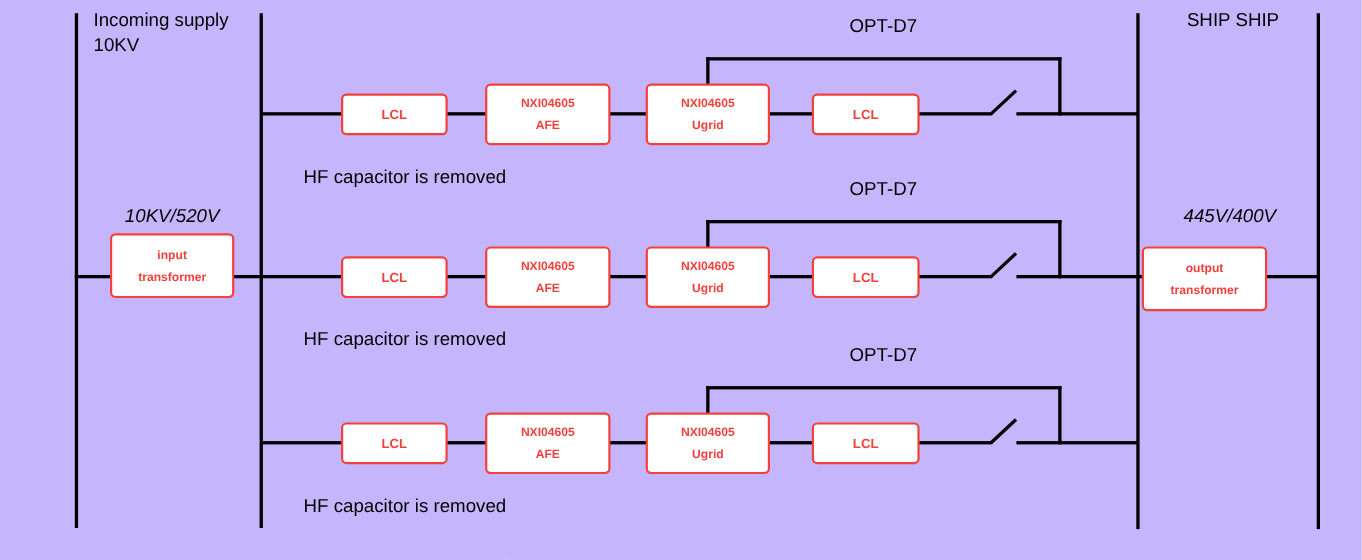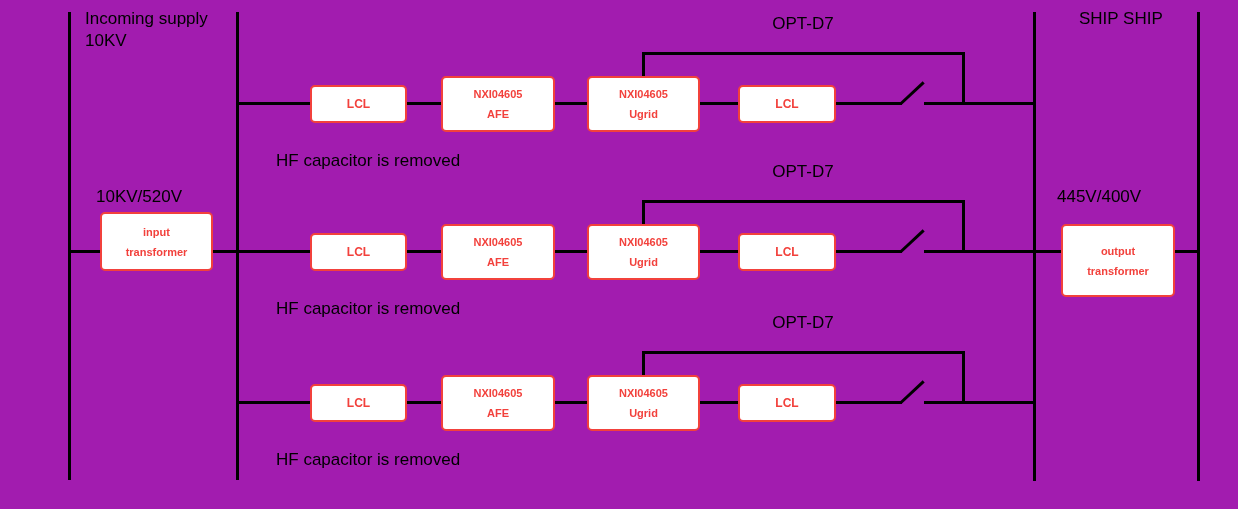--- a/index.html
+++ b/index.html
@@ -4,40 +4,40 @@
 <style>
   :root{
     --red:#f2413c;
     --line:#000000;
   }
   html,body{margin:0;padding:0;background:#ffffff;}
   body{font-family:"Liberation Sans", sans-serif;}
   #diagram{
     position:relative;
     width:1238px;height:509px;
-    background:#a21caf;
+    background:#c4b5fd;
     overflow:hidden;
   }
   .busbar{position:absolute;width:3px;background:var(--line);}
   .wire{position:absolute;height:3px;background:var(--line);}
   .vline{position:absolute;width:3px;background:var(--line);}
   .blade{
     position:absolute;width:31px;height:3px;background:var(--line);
     transform:rotate(-43deg);transform-origin:0 50%;
   }
   .rbox{
     position:absolute;box-sizing:border-box;
     border:2px solid var(--red);border-radius:5px;background:#ffffff;
     color:var(--red);font-weight:bold;text-align:center;
     display:flex;flex-direction:column;align-items:center;justify-content:center;
   }
   .rbox .l1,.rbox .l2{display:block;line-height:20px;font-size:11px;}
   .rbox.small{font-size:12px;}
   .blabel{position:absolute;color:#000;font-size:17px;line-height:22px;white-space:nowrap;}
-  .center{text-align:left;}
+  .center{text-align:center;font-style:italic;}
   .channel{position:absolute;left:0;top:0;width:100%;height:0;}
   .opt-label{position:absolute;left:643px;top:-90px;width:320px;text-align:center;color:#000;font-size:17px;}
   .hf-note{position:absolute;left:276px;top:47px;color:#000;font-size:17px;white-space:nowrap;}
   
   .ch-wire-main{left:237px;top:-2px;width:665px;}
   .ch-wire-out{left:924px;top:-2px;width:111px;}
   .ch-blade{left:901px;top:-2px;}
   .ch-lcl1{left:310px;top:-19px;width:97px;height:38px;}
   .ch-afe{left:441px;top:-28px;width:114px;height:56px;}
   .ch-ugrid{left:587px;top:-28px;width:113px;height:56px;}
@@ -64,21 +64,21 @@
 
   <div class="blabel center" style="left:96px;top:186px;width:121px;">10KV/520V</div>
   <div class="wire" style="left:68px;top:250px;width:169px;"></div>
   <div class="rbox" style="left:100px;top:212px;width:113px;height:59px;">
     <span class="l1">input</span>
     <span class="l2">transformer</span>
   </div>
 
   <div class="blabel center" style="left:1057px;top:186px;width:122px;">445V/400V</div>
   <div class="wire" style="left:1033px;top:250px;width:166px;"></div>
-  <div class="rbox" style="left:1061px;top:224px;width:114px;height:73px;">
+  <div class="rbox" style="left:1038px;top:224px;width:114px;height:59px;">
     <span class="l1">output</span>
     <span class="l2">transformer</span>
   </div>
 
   <div class="channel" style="top:104px;">
     <div class="wire ch-wire-main"></div>
     <div class="wire ch-wire-out"></div>
     <div class="blade ch-blade"></div>
     <div class="vline ch-opt-up"></div>
     <div class="ch-opt-h"></div>

